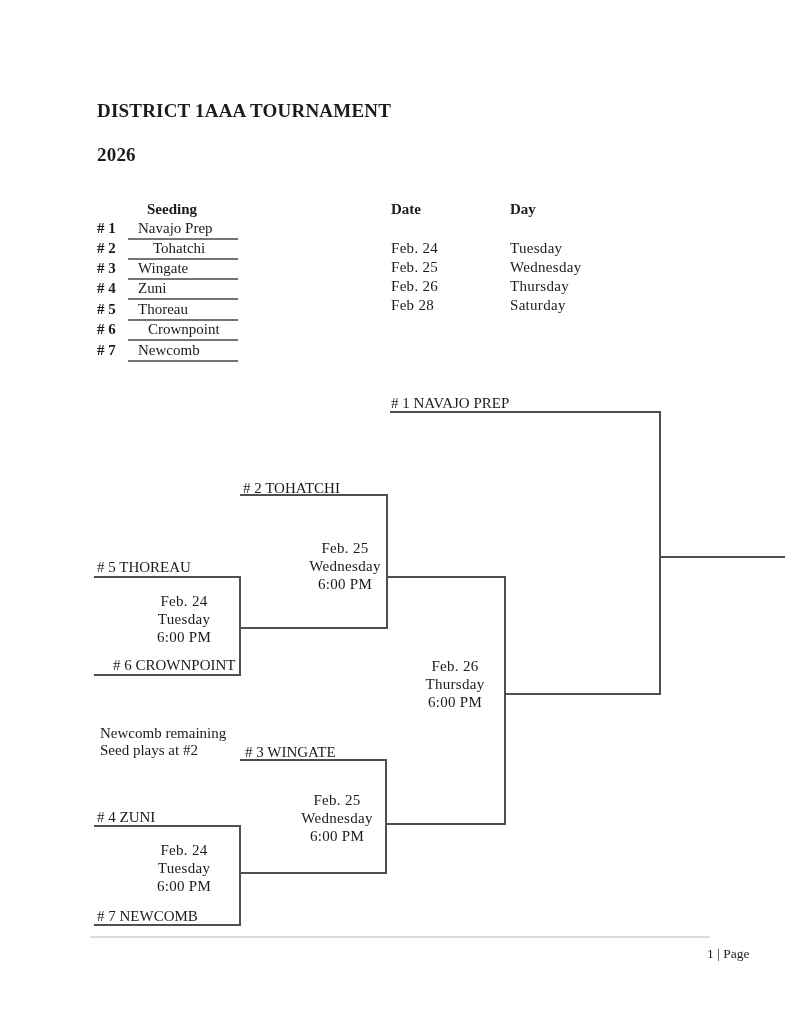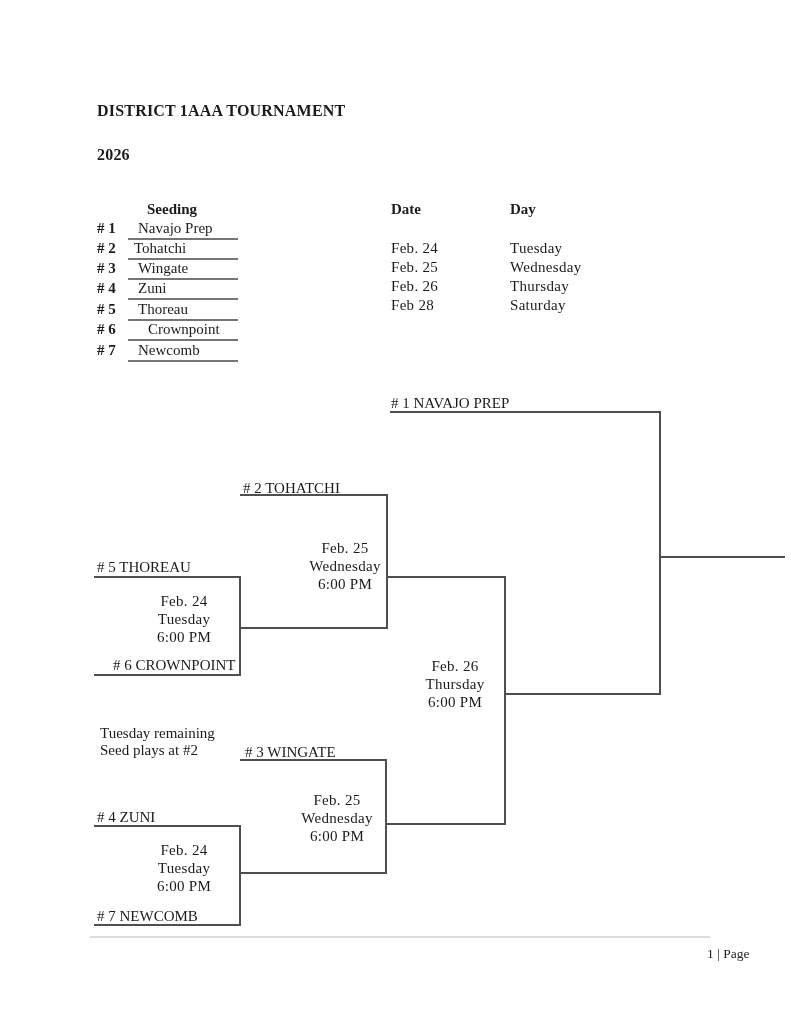--- a/index.html
+++ b/index.html
@@ -3,21 +3,21 @@
 <meta charset="utf-8">
 <style>
   html,body { margin:0; padding:0; background:#ffffff; }
   .page {
     position:relative; width:791px; height:1024px; background:#ffffff;
     font-family:"Liberation Serif","DejaVu Serif",serif; color:#1b1b1b;
     overflow:hidden;
   }
   .t { position:absolute; white-space:nowrap; font-size:15px; line-height:18px; }
   .b { font-weight:bold; }
-  .title { font-size:16px; line-height:22px; font-weight:bold; letter-spacing:0.2px; }
+  .title { font-size:19px; line-height:22px; font-weight:bold; letter-spacing:0.2px; }
   .blk { position:absolute; font-size:15px; line-height:18px; }
   .ctr { text-align:center; }
   .hl { position:absolute; height:2px; background:#4f4f4f; }
   .vl { position:absolute; width:2px; background:#4f4f4f; }
   .ul { position:absolute; height:2px; background:#757575; }
   .artifact { position:absolute; height:2px; background:#dcdcdc; }
   .footer { font-size:13.5px; color:#222222; }
   .datecell { letter-spacing:0.3px; }
 </style>
 </head>
@@ -28,21 +28,21 @@
   <div class="t title" style="left:97px;top:100px;">DISTRICT 1AAA TOURNAMENT</div>
   <div class="t title" style="left:97px;top:144px;">2026</div>
 
   <div class="t b" style="left:147px;top:200px;">Seeding</div>
 
   <span class="t b" style="left:97px;top:219px;"># 1</span>
   <span class="t" style="left:138px;top:219px;">Navajo Prep</span>
   <div class="ul" style="left:128px;top:238px;width:110px;"></div>
 
   <span class="t b" style="left:97px;top:239px;"># 2</span>
-  <span class="t" style="left:134px;top:239px;">Tohatchi</span>
+  <span class="t" style="left:153px;top:239px;">Tohatchi</span>
   <div class="ul" style="left:128px;top:258px;width:110px;"></div>
 
   <span class="t b" style="left:97px;top:259px;"># 3</span>
   <span class="t" style="left:138px;top:259px;">Wingate</span>
   <div class="ul" style="left:128px;top:278px;width:110px;"></div>
 
   <span class="t b" style="left:97px;top:279px;"># 4</span>
   <span class="t" style="left:138px;top:279px;">Zuni</span>
   <div class="ul" style="left:128px;top:298px;width:110px;"></div>
 
@@ -72,21 +72,21 @@
 
   <div class="t" style="left:391px;top:394px;"># 1 NAVAJO PREP</div>
   <div class="t" style="left:243px;top:479px;"># 2 TOHATCHI</div>
   <div class="t" style="left:97px;top:558px;"># 5 THOREAU</div>
   <div class="t" style="left:97px;top:656px;margin-left:16px;"># 6 CROWNPOINT</div>
   <div class="t" style="left:245px;top:743px;"># 3 WINGATE</div>
   <div class="t" style="left:97px;top:808px;"># 4 ZUNI</div>
   <div class="t" style="left:97px;top:907px;"># 7 NEWCOMB</div>
 
   <div class="blk" style="left:100px;top:725px;line-height:17px;">
-    <div>Tuesday remaining</div>
+    <div>Newcomb remaining</div>
     <div>Seed plays at #2</div>
   </div>
 
 
   <div class="blk ctr datecell" style="left:289px;top:539px;width:112px;">
     <div>Feb. 25</div>
     <div>Wednesday</div>
     <div>6:00 PM</div>
   </div>
 

